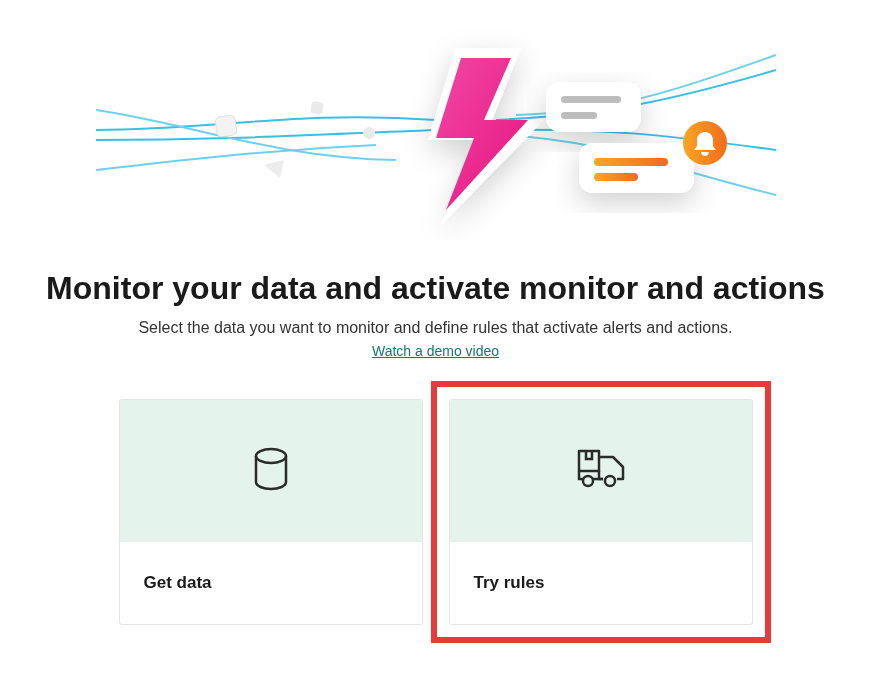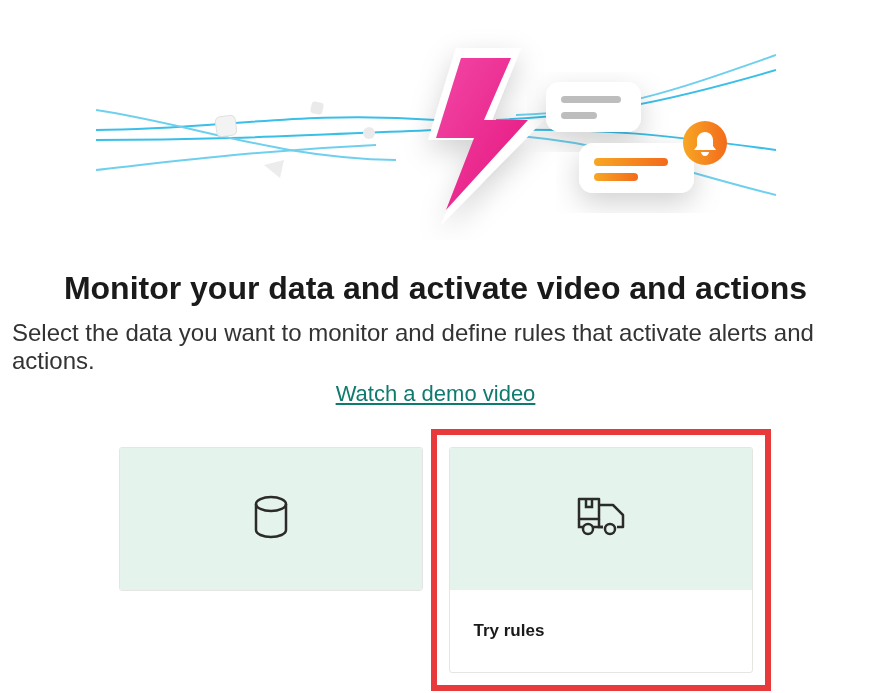--- a/index.html
+++ b/index.html
@@ -24,27 +24,26 @@
       margin-bottom: 30px;
     }
     .heading {
       font-size: 32px;
       font-weight: 700;
       color: #1a1a1a;
       text-align: center;
       margin-bottom: 12px;
     }
     .subtext {
-      font-size: 24px;
+      font-size: 16px;
       color: #333;
       margin-bottom: 6px;
-      margin-left: 12px;
     }
     .demo-link {
-      font-size: 22px;
+      font-size: 14px;
       color: #0f7a6e;
       text-decoration: underline;
       text-align: center;
       margin-bottom: 40px;
       cursor: pointer;
     }
     .cards-row {
       display: flex;
       gap: 26px;
       justify-content: center;
@@ -134,34 +133,37 @@
       <rect x="483" y="133" width="115" height="50" rx="14" fill="#fff"></rect>
     </g>
     <rect x="498" y="148" width="74" height="8" rx="4" fill="url(#orange)"></rect>
     <rect x="498" y="163" width="44" height="8" rx="4" fill="url(#orange)"></rect>
 
     <circle cx="609" cy="133" r="22" fill="url(#orange)"></circle>
     <path d="M 609 122 C 604 122 601 126 601 130 L 601 136 L 598 140 L 620 140 L 617 136 L 617 130 C 617 126 614 122 609 122 Z M 605 142 C 605 144 607 146 609 146 C 611 146 613 144 613 142 Z" fill="#fff"></path>
   </svg>
 </div>
 
-<h1 class="heading">Monitor your data and activate video and actions</h1>
+<h1 class="heading">Monitor your data and activate monitor and actions</h1>
 <p class="subtext">Select the data you want to monitor and define rules that activate alerts and actions.</p>
 <a class="demo-link">Watch a demo video</a>
 
 <div class="cards-row">
   <div class="card-wrap">
     <div class="card">
       <div class="card-icon-area">
         <span>
           <svg width="40" height="44" viewBox="0 0 40 44">
             <ellipse cx="20" cy="9" rx="15" ry="7" fill="none" stroke="#2b2b2b" stroke-width="2.5"></ellipse>
             <path d="M 5 9 L 5 35 C 5 39 12 42 20 42 C 28 42 35 39 35 35 L 35 9" fill="none" stroke="#2b2b2b" stroke-width="2.5"></path>
           </svg>
         </span>
+      </div>
+      <div class="card-label-area">
+        <span>Get data</span>
       </div>
     </div>
   </div>
 
   <div class="card-wrap">
     <div class="highlight-box"></div>
     <div class="card">
       <div class="card-icon-area">
         <span>
           <svg width="56" height="44" viewBox="0 0 56 44">

